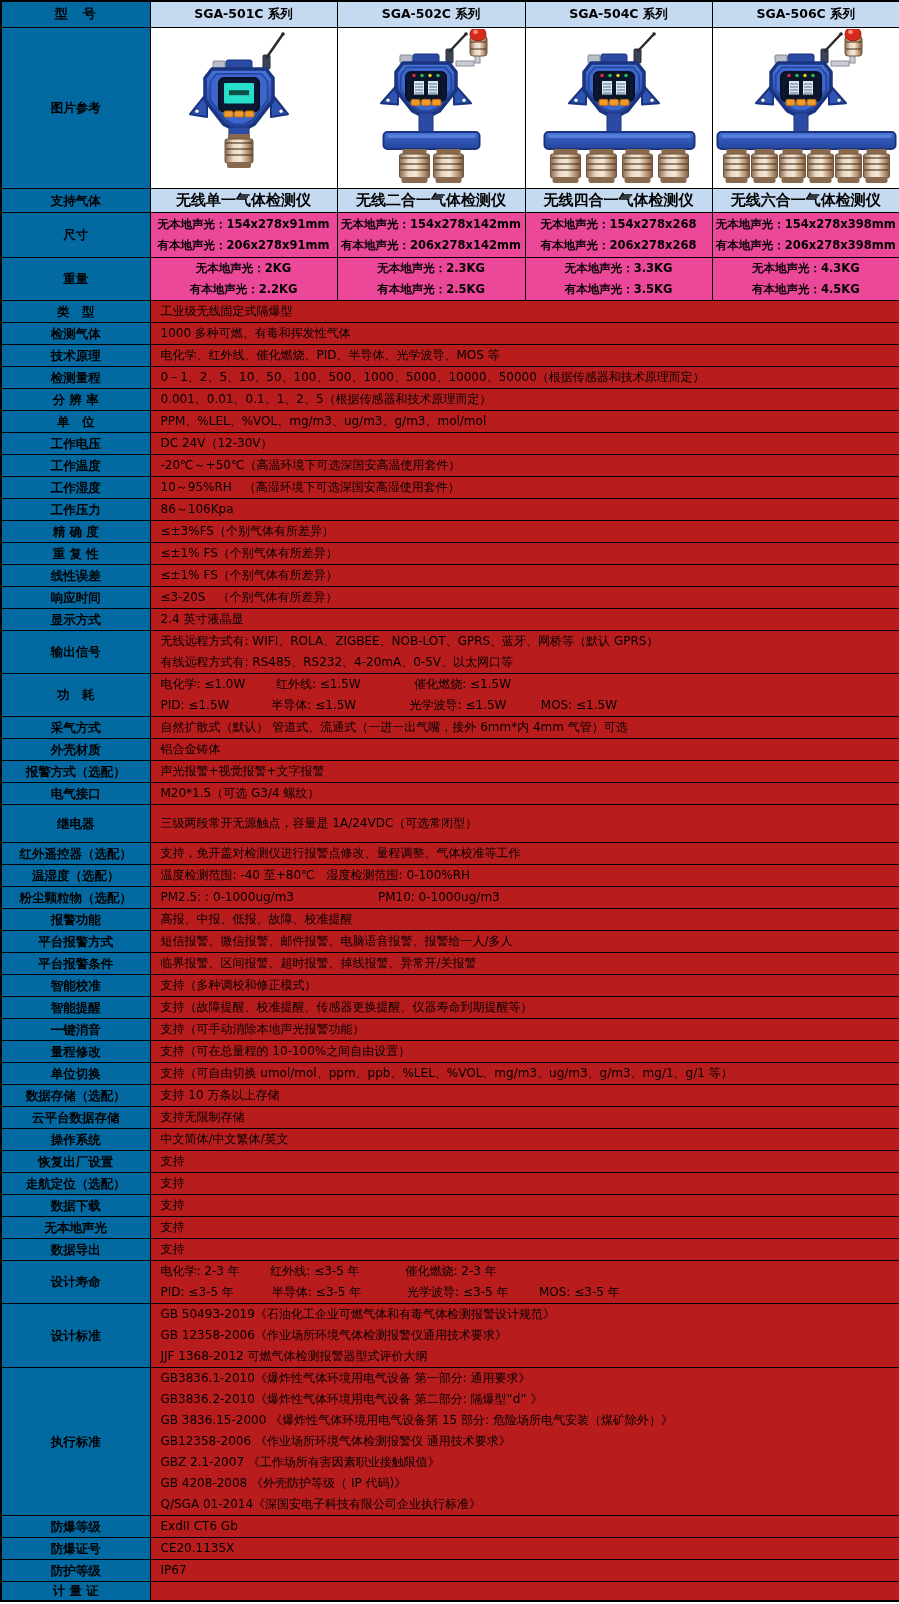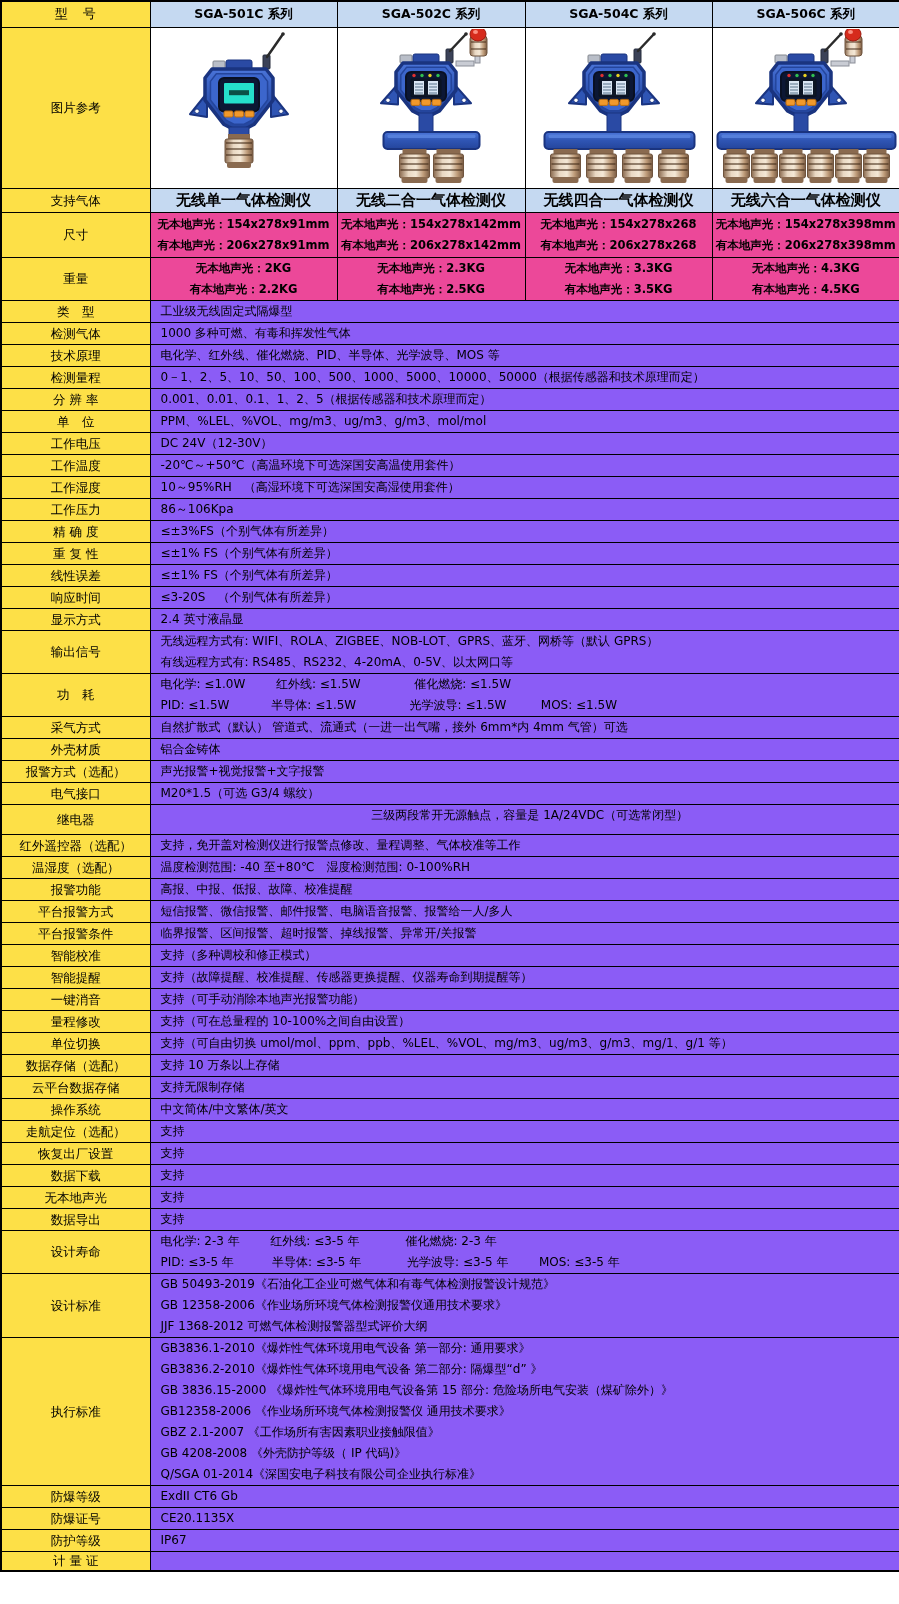--- a/index.html
+++ b/index.html
@@ -1,30 +1,30 @@
 <!DOCTYPE html>
 <html><head>
 <meta charset="utf-8">
 <style>
   html,body{margin:0;padding:0;background:#fff;}
   body{width:899px;font-family:"DejaVu Sans","Liberation Sans",sans-serif;color:#000;}
   table{border-collapse:collapse;table-layout:fixed;width:899px;border:2px solid #000;}
   td{border:1px solid #000;overflow:hidden;vertical-align:middle;}
-  .lbl{background:#fde047;font-weight:normal;text-align:center;font-size:12.5px;padding:1px 2px;line-height:1.25;}
+  .lbl{background:#0369a1;font-weight:bold;text-align:center;font-size:12.5px;padding:1px 2px;line-height:1.25;}
   .hdr{font-size:13px;letter-spacing:1px;}
   .model{background:#c5d9f1;font-weight:bold;text-align:center;font-size:12.5px;height:23px;}
   .imgcell{background:#ffffff;height:160px;padding:0;text-align:center;vertical-align:middle;}
   .valc{background:#c5d9f1;text-align:center;font-size:15px;font-weight:bold;height:23px;padding:0 2px;}
   .dim{background:#ec4899;text-align:center;font-size:11.5px;font-weight:bold;padding:0 2px;}
   .dim div{line-height:21px;padding:0;}
   .size-row .dim{height:44px;}
   .weight-row .dim{height:41px;}
-  .val{background:#8b5cf6;font-size:12px;font-weight:500;padding:0 0 0 10px;text-align:left;}
+  .val{background:#b91c1c;font-size:12px;font-weight:500;padding:0 0 0 10px;text-align:left;}
   .val .line{line-height:21px;white-space:pre-wrap;}
-  .tall{padding-bottom:8px;text-align:center;}
+  .tall{padding-top:8px;padding-bottom:8px;}
   svg{display:block;margin:0 auto;}
 </style>
 </head>
 <body>
 
 <table>
   <colgroup>
     <col style="width:149px">
       <col style="width:187px">
       <col style="width:188px">
@@ -510,20 +510,26 @@
           <div class="line">支持，免开盖对检测仪进行报警点修改、量程调整、气体校准等工作</div>
         </td>
       </tr>
       <tr>
         <td class="lbl">温湿度（选配）</td>
         <td class="val" colspan="4">
           <div class="line">温度检测范围: -40 至+80℃　湿度检测范围: 0-100%RH</div>
         </td>
       </tr>
       <tr>
+        <td class="lbl">粉尘颗粒物（选配）</td>
+        <td class="val" colspan="4">
+          <div class="line">PM2.5: : 0-1000ug/m3                      PM10: 0-1000ug/m3</div>
+        </td>
+      </tr>
+      <tr>
         <td class="lbl">报警功能</td>
         <td class="val" colspan="4">
           <div class="line">高报、中报、低报、故障、校准提醒</div>
         </td>
       </tr>
       <tr>
         <td class="lbl">平台报警方式</td>
         <td class="val" colspan="4">
           <div class="line">短信报警、微信报警、邮件报警、电脑语音报警、报警给一人/多人</div>
         </td>
@@ -576,27 +582,27 @@
           <div class="line">支持无限制存储</div>
         </td>
       </tr>
       <tr>
         <td class="lbl">操作系统</td>
         <td class="val" colspan="4">
           <div class="line">中文简体/中文繁体/英文</div>
         </td>
       </tr>
       <tr>
+        <td class="lbl">恢复出厂设置</td>
+        <td class="val" colspan="4">
+          <div class="line">支持</div>
+        </td>
+      </tr>
+      <tr>
         <td class="lbl">走航定位（选配）</td>
-        <td class="val" colspan="4">
-          <div class="line">支持</div>
-        </td>
-      </tr>
-      <tr>
-        <td class="lbl">恢复出厂设置</td>
         <td class="val" colspan="4">
           <div class="line">支持</div>
         </td>
       </tr>
       <tr>
         <td class="lbl">数据下载</td>
         <td class="val" colspan="4">
           <div class="line">支持</div>
         </td>
       </tr>

